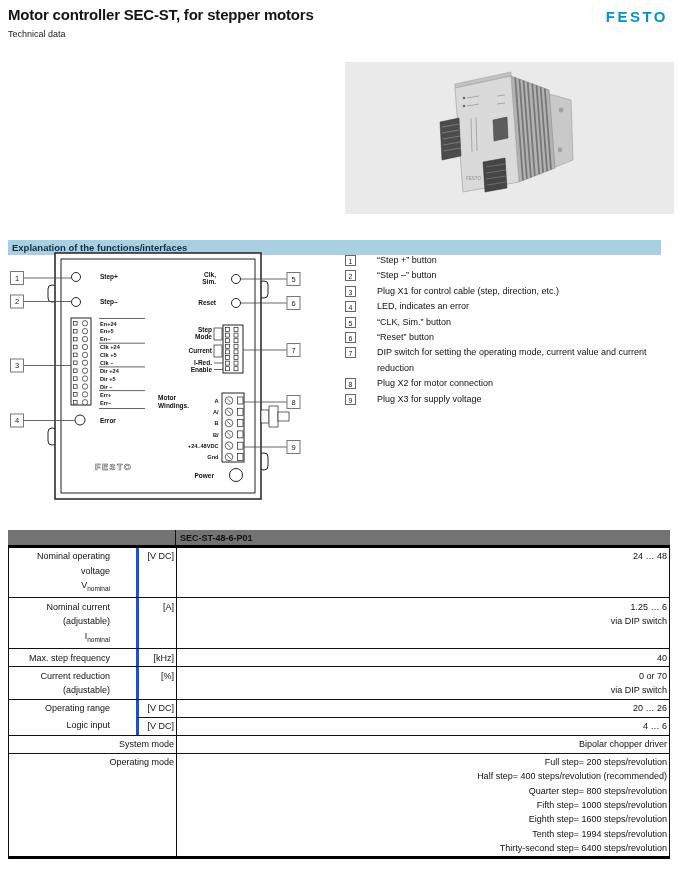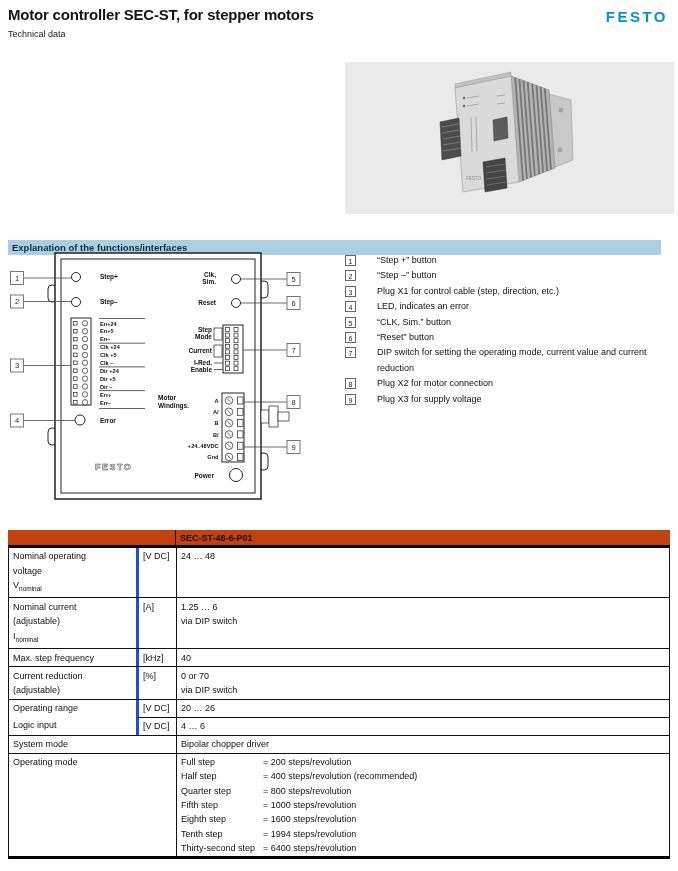--- a/index.html
+++ b/index.html
@@ -31,27 +31,27 @@
   .cline { stroke:#444; stroke-width:0.8; }
   
   .callouts { position:absolute; left:345px; top:253px; width:318px; margin:0; padding:0; list-style:none; }
   .callouts li { position:relative; padding-left:32px; min-height:15.4px; font-size:9px; line-height:15.4px; color:#111; }
   .co-num { position:absolute; left:0; top:2px; width:11px; height:11px; border:1px solid #666; background:#fff;
     font-size:7px; line-height:11px; text-align:center; box-sizing:border-box; color:#222; }
   
   .spec-table { position:absolute; left:8px; top:530px; width:662px; font-size:9px; }
   .t-head1 { background:#b9d8e8; color:#0e2f40; font-size:9.5px; font-weight:bold;
     padding:2px 0 1px 4px; border-bottom:1px solid #6fa5c2; }
-  .t-head2 { display:grid; grid-template-columns:167px 1fr; background:#c2410c; border-bottom:3px solid #000; }
+  .t-head2 { display:grid; grid-template-columns:167px 1fr; background:#737373; border-bottom:3px solid #000; }
   .t-head2 .cv { border-left:1px solid #111; font-weight:bold; padding:2.5px 0 2px 4px; }
   .t-body { border-left:1px solid #111; border-right:1px solid #111; border-bottom:3.5px solid #000; }
   .tr  { display:grid; grid-template-columns:103px 64px 1fr; border-top:1px solid #111; }
   .tr2 { display:grid; grid-template-columns:167px 1fr;     border-top:1px solid #111; }
   .t-body > div:first-child { border-top:none; }
-  .c  { padding:1.5px 2px 1px 4px; line-height:14.5px; }
+  .c  { padding:1.5px 2px 1px 4px; line-height:14.5px;text-align:right; }
   .cu { border-left:3px solid #1d4ed8;margin-left:24px; }
   .cv { border-left:1px solid #111; }
   .trsub { border-top:none; }
   .trsub .cu, .trsub .cv { border-top:1px solid #111; }
   sub { font-size:6.5px; }
   .h29{min-height:29px;box-sizing:border-box}.h46{min-height:46px;box-sizing:border-box}
   .h16{min-height:16px;box-sizing:border-box}.h31{min-height:31px;box-sizing:border-box}
   .h100{min-height:100px;box-sizing:border-box}
   .om { line-height:14.3px; }
   .oml { display:inline-block; width:82px; }

